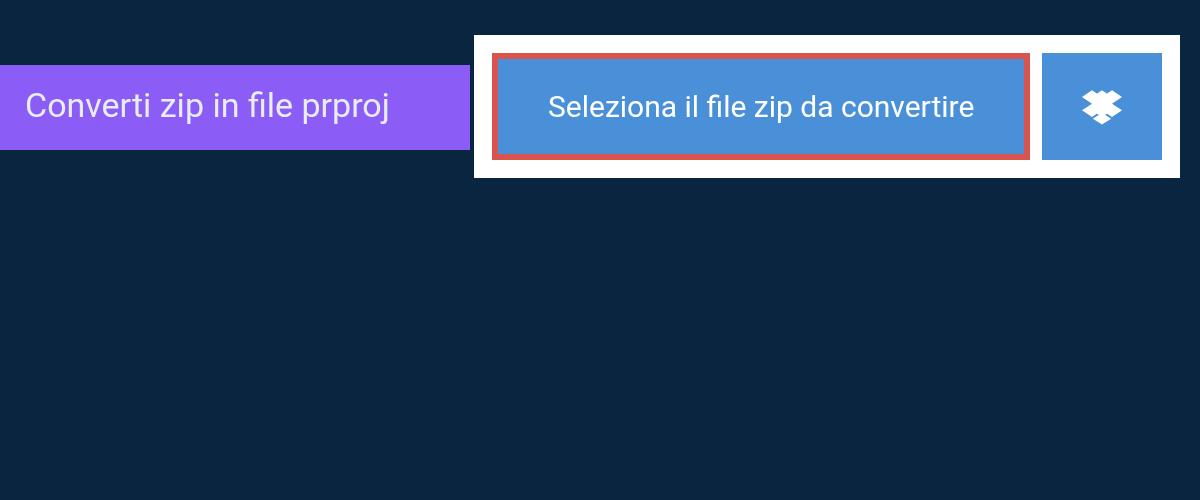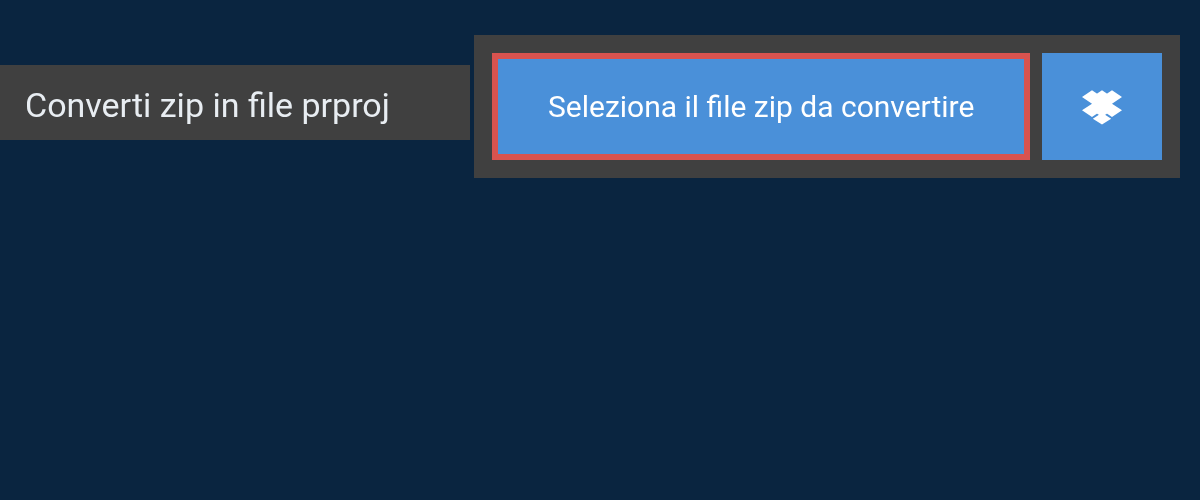--- a/index.html
+++ b/index.html
@@ -8,32 +8,32 @@
       box-sizing: border-box;
     }
     body {
       width: 1200px;
       height: 500px;
       background: #0a2540;
       font-family: -apple-system, BlinkMacSystemFont, "Segoe UI", Roboto, Helvetica, Arial, sans-serif;
       overflow: hidden;
     }
     .header-bar {
-      background: #404040;
-      padding: 20px 25px 15px 25px;
+      background: #8b5cf6;
+      padding: 20px 25px 25px 25px;
       display: inline-block;
       min-width: 470px;
     }
     .page-title {
       color: #e8edf2;
       font-size: 34px;
       font-weight: 400;
     }
     .upload-panel {
-      background: #404040;
+      background: #ffffff;
       margin-top: 35px;
       padding: 18px;
       display: inline-flex;
       align-items: stretch;
       gap: 12px;
     }
     .select-file-button {
       background: #4a90d9;
       border: 6px solid #d9534f;
       color: #ffffff;

